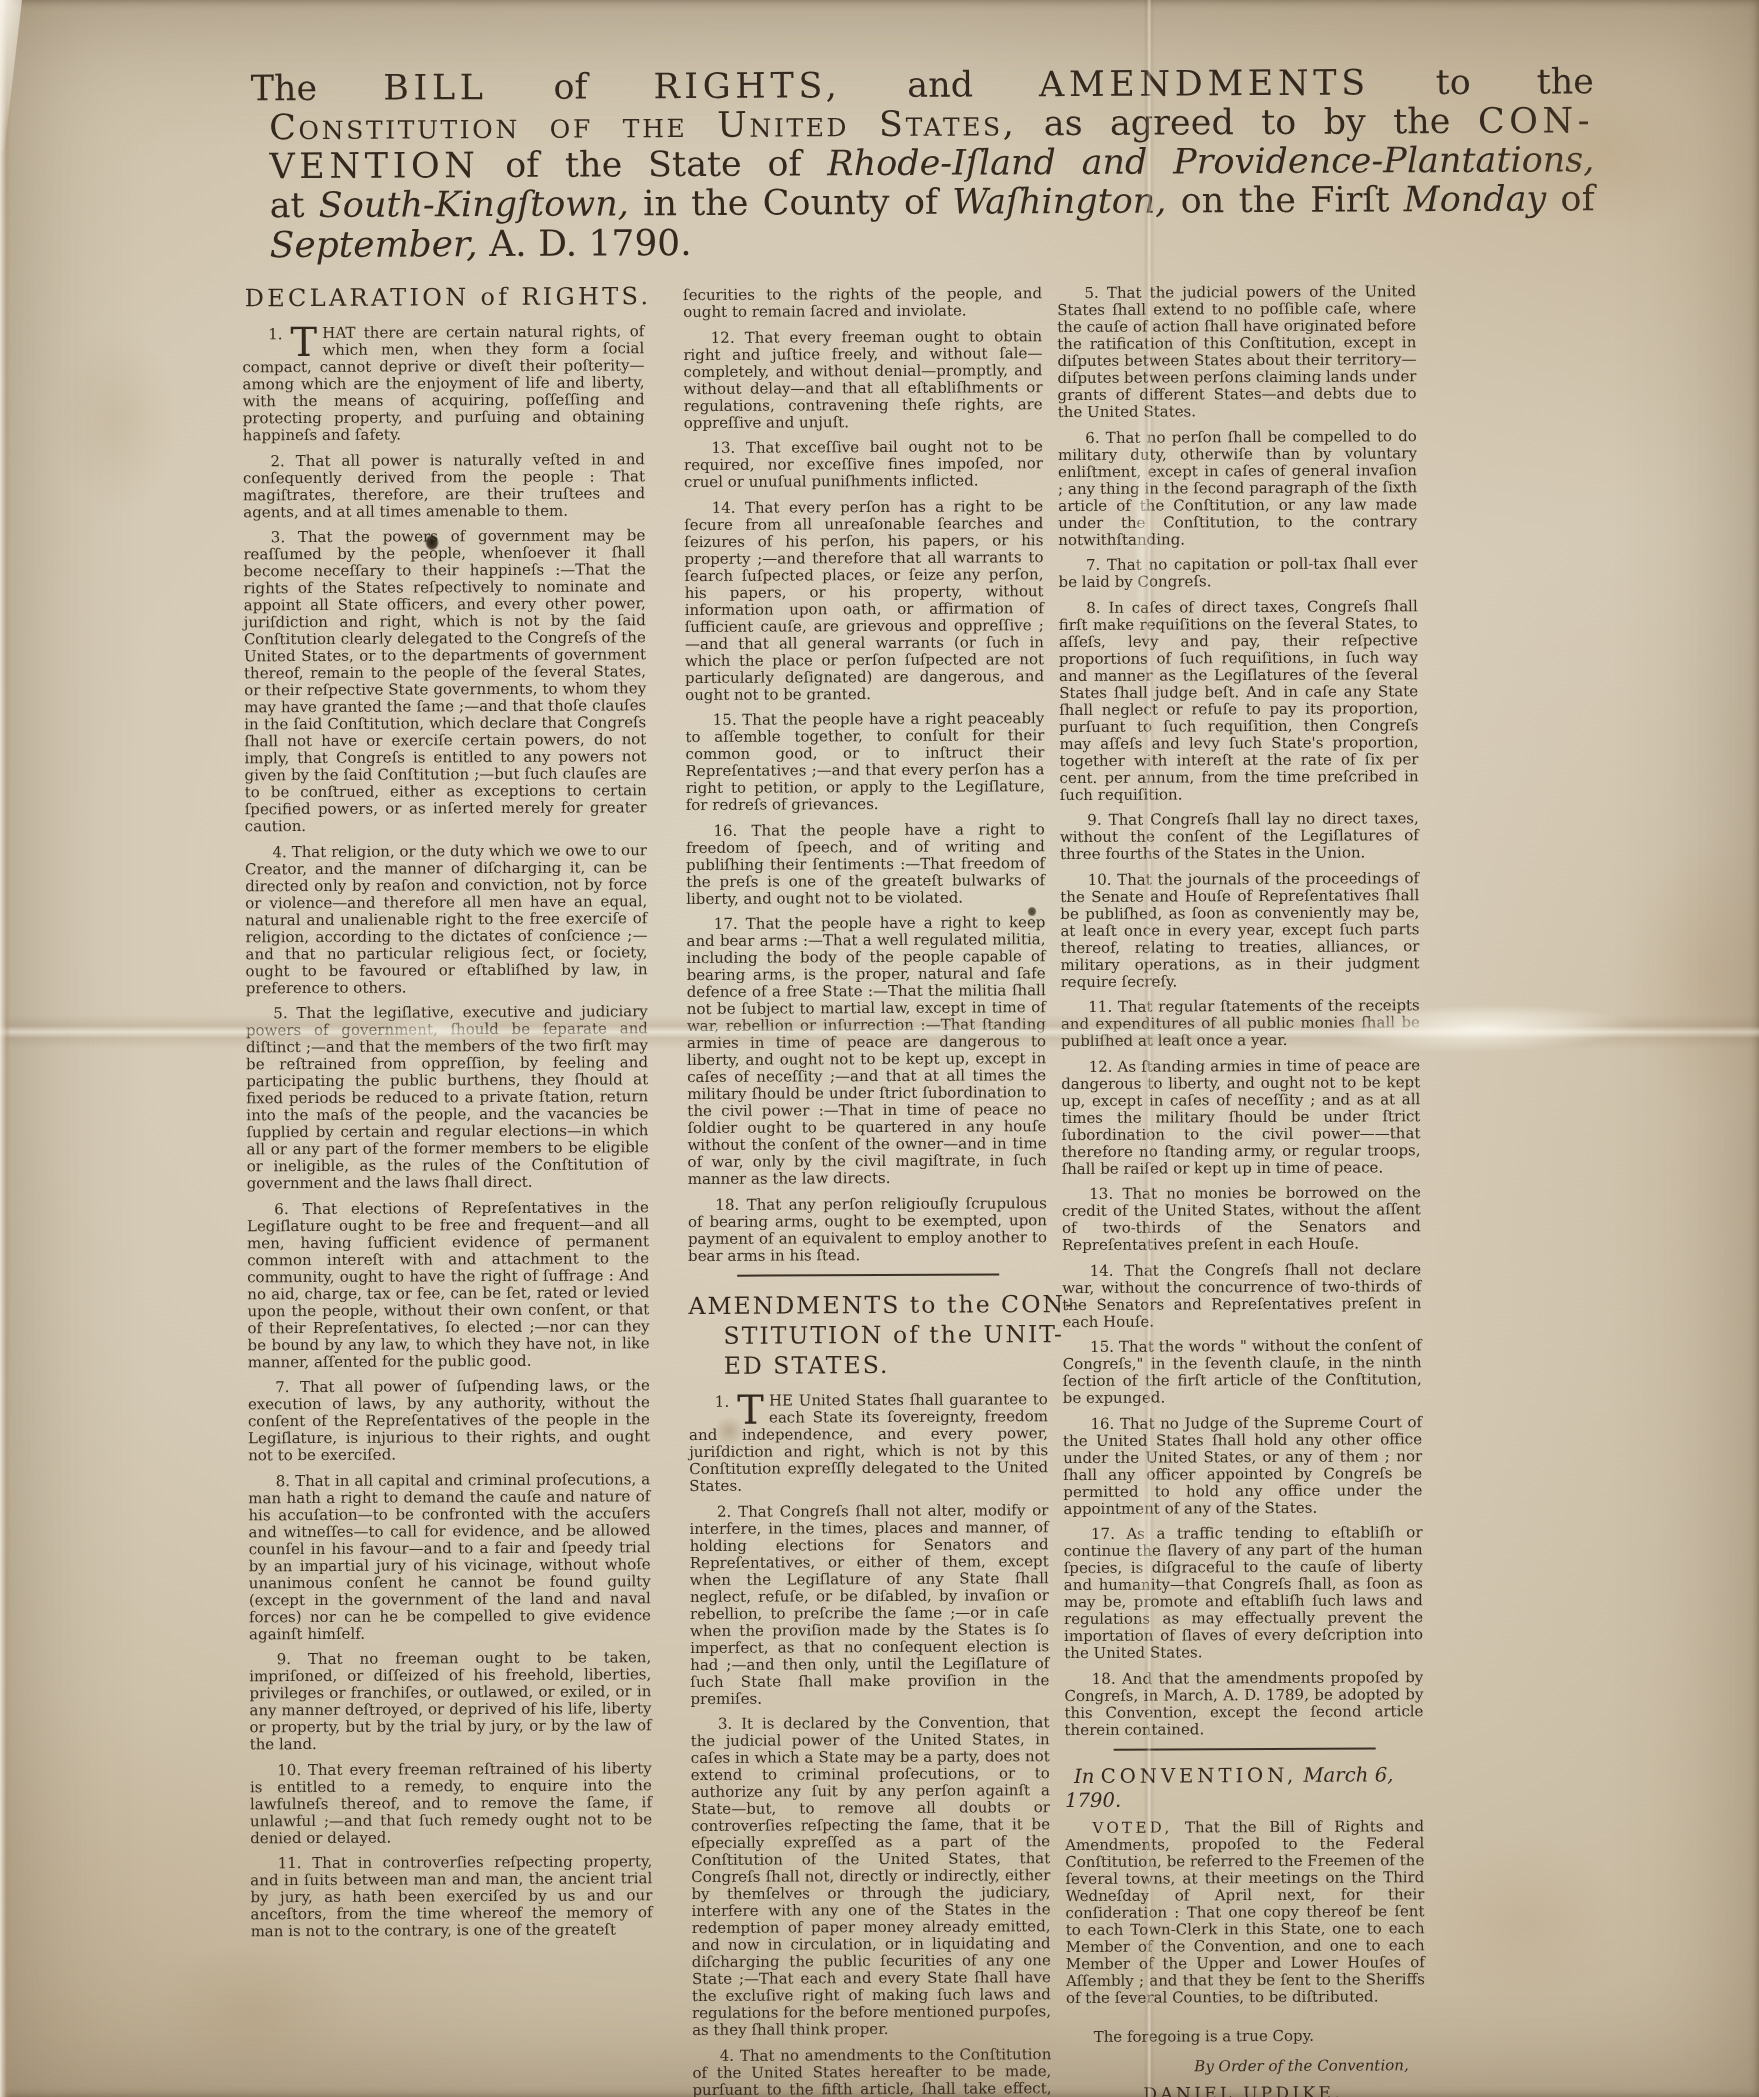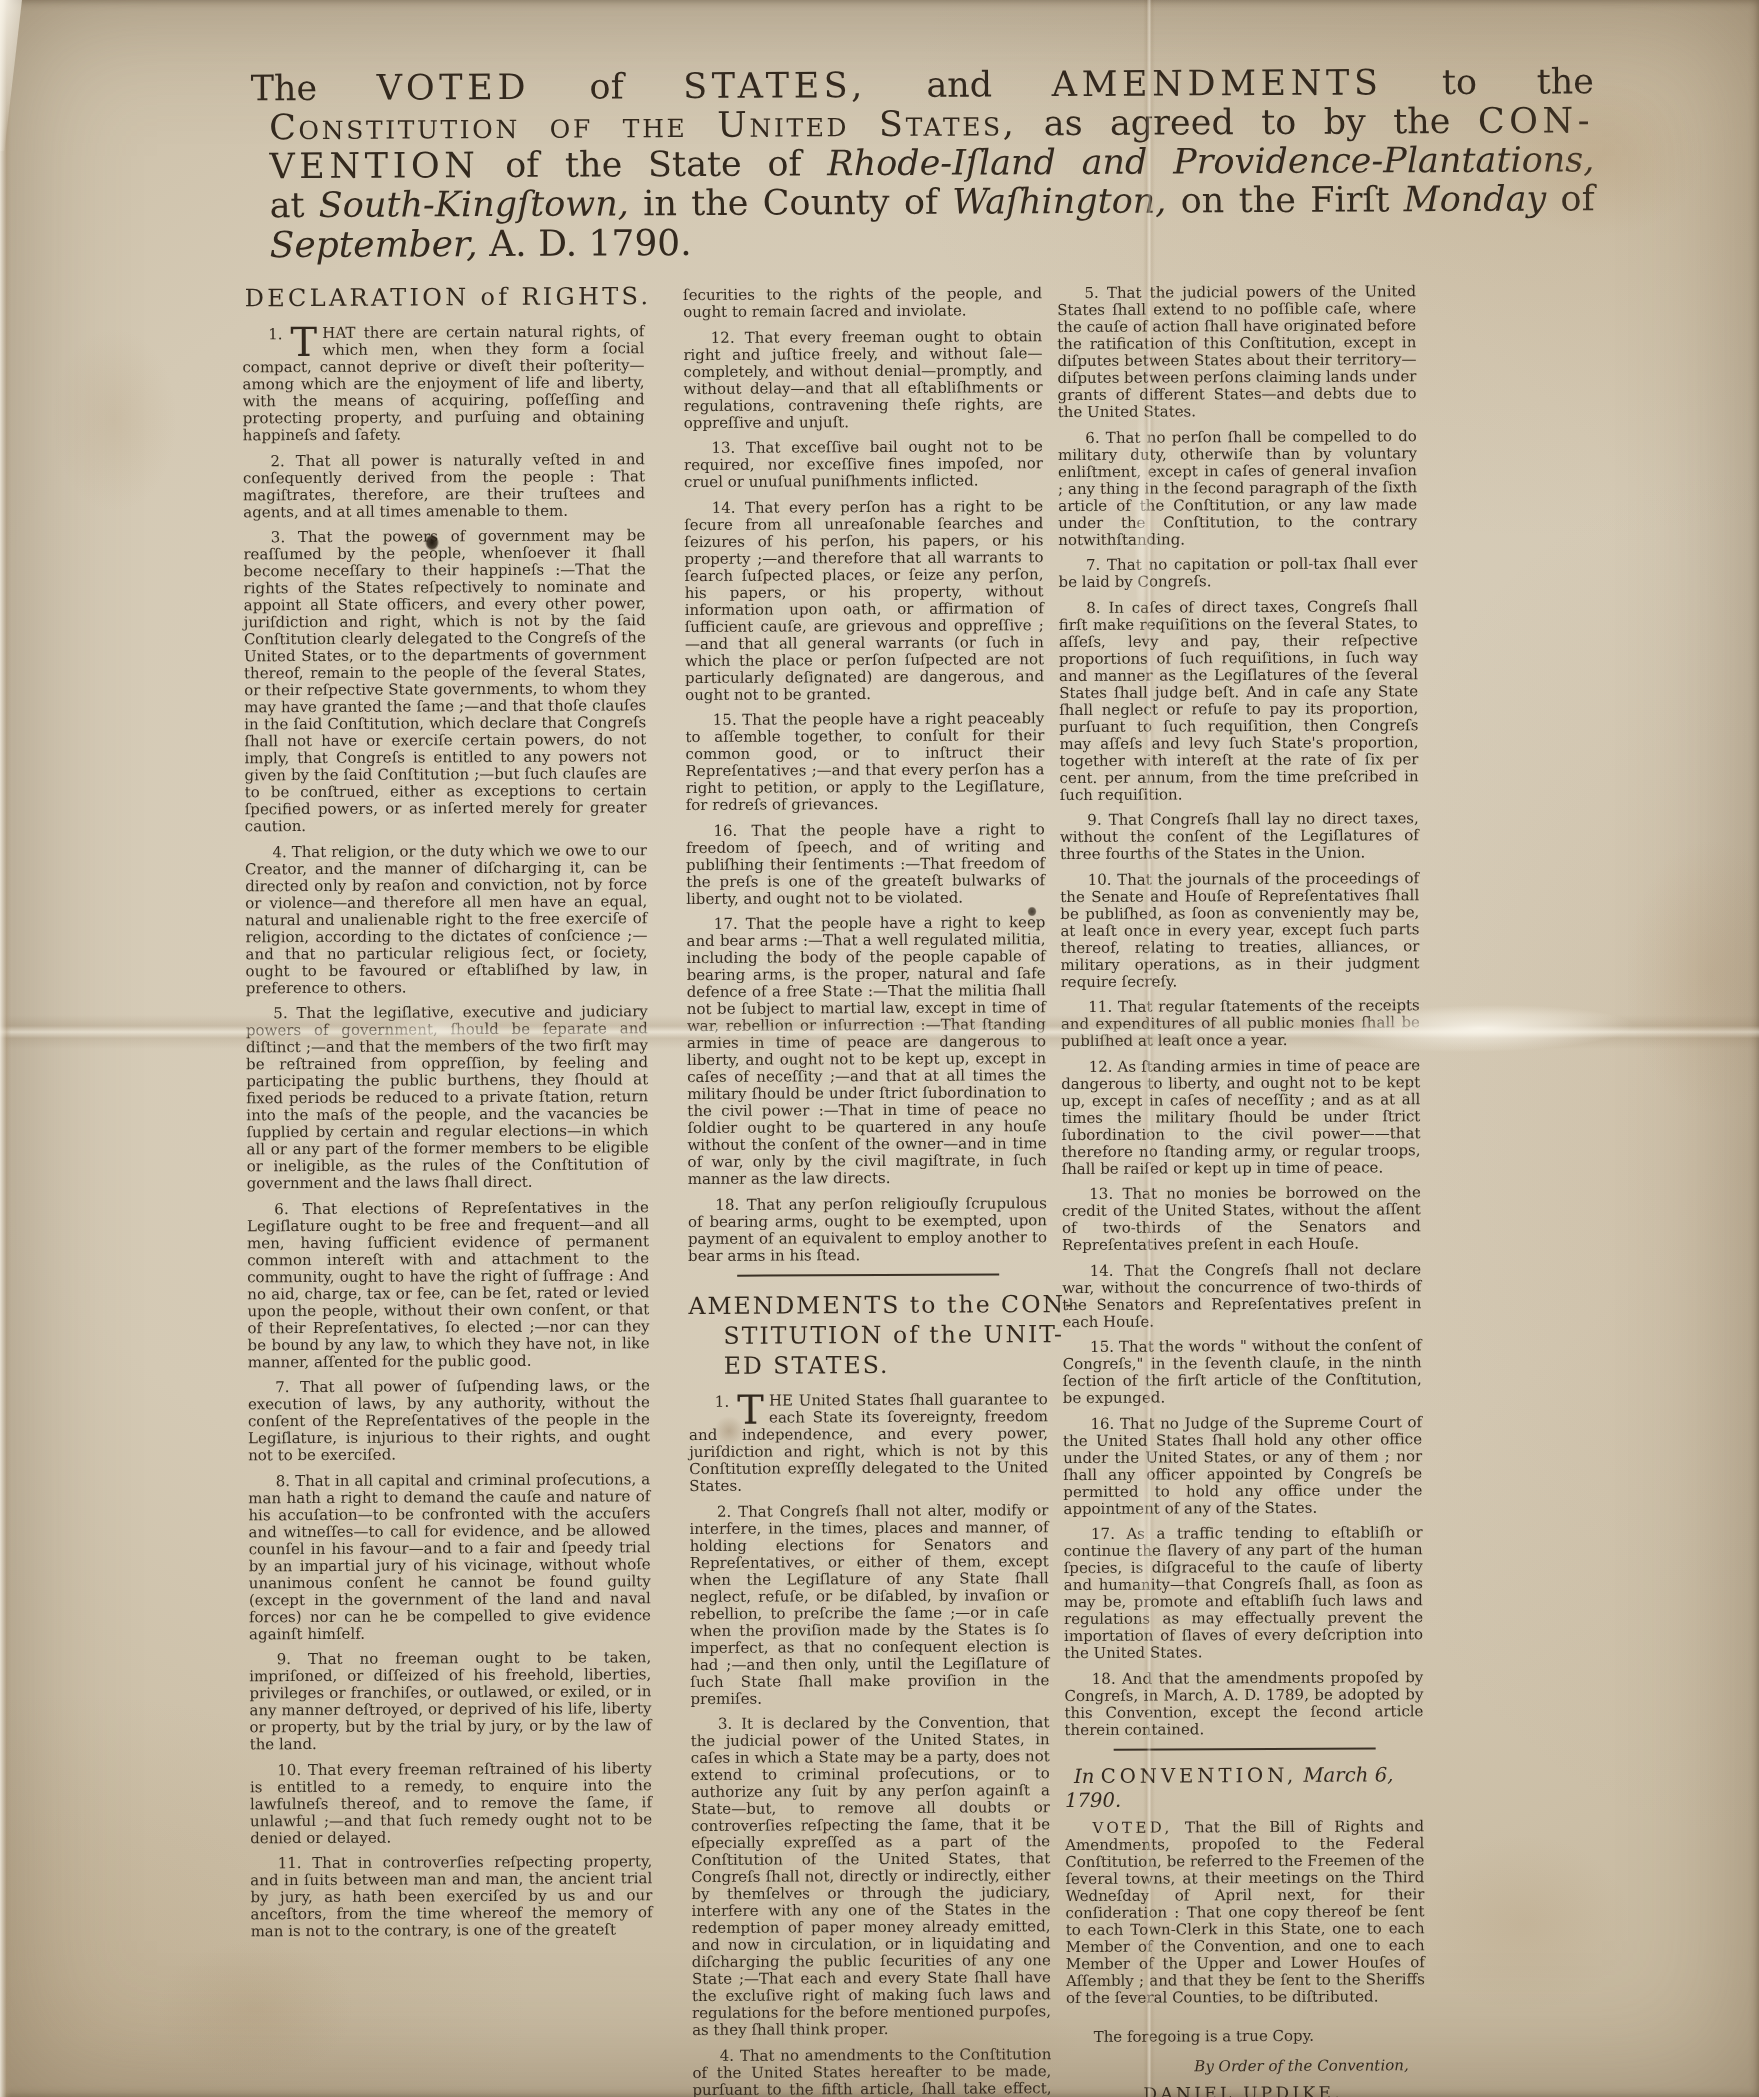--- a/index.html
+++ b/index.html
@@ -58,21 +58,21 @@
     background:linear-gradient(105deg,#f7f2e6,rgba(247,242,230,.4) 55%,transparent 75%);
     clip-path:polygon(0 0,100% 0,20% 100%,0 100%);}
   .inkblot{position:absolute;background:radial-gradient(closest-side,#241c11,rgba(40,31,19,.8) 55%,transparent 78%);border-radius:50%;}
 </style>
 </head>
 <body>
 
 <div id="paper">
   <div id="sheet">
     <div id="title-block">
-        <div class="tline t-first"><span class="seg-rm">The </span><span class="seg-cap">VOTED</span><span class="seg-rm"> of </span><span class="seg-cap">STATES,</span><span class="seg-rm"> and </span><span class="seg-cap">AMENDMENTS</span><span class="seg-rm"> to the</span></div>
+        <div class="tline t-first"><span class="seg-rm">The </span><span class="seg-cap">BILL</span><span class="seg-rm"> of </span><span class="seg-cap">RIGHTS,</span><span class="seg-rm"> and </span><span class="seg-cap">AMENDMENTS</span><span class="seg-rm"> to the</span></div>
         <div class="tline "><span class="seg-sc">Constitution of the United States,</span><span class="seg-rm"> as agreed to by the </span><span class="seg-cap">CON-</span></div>
         <div class="tline "><span class="seg-cap">VENTION</span><span class="seg-rm"> of the State of </span><span class="seg-it">Rhode-Iſland and Providence-Plantations,</span></div>
         <div class="tline "><span class="seg-rm">at </span><span class="seg-it">South-Kingſtown,</span><span class="seg-rm"> in the County of </span><span class="seg-it">Waſhington,</span><span class="seg-rm"> on the Firſt </span><span class="seg-it">Monday</span><span class="seg-rm"> of</span></div>
         <div class="tline t-last"><span class="seg-it">September,</span><span class="seg-rm"> A. D. 1790.</span></div>
       </div>
     <div id="column-1" class="col">
         <div class="heading1">DECLARATION of RIGHTS.</div>
         <p class="body-p  dropcap-p"><span class="fnum">1.</span><span class="fcap">T</span>HAT there are certain natural rights, of which men, when they form a ſocial compact, cannot deprive or diveſt their poſterity—among which are the enjoyment of life and liberty, with the means of acquiring, poſſeſſing and protecting property, and purſuing and obtaining happineſs and ſafety.</p>
         <p class="body-p ">2. That all power is naturally veſted in and conſequently derived from the people : That magiſtrates, therefore, are their truſtees and agents, and at all times amenable to them.</p>
         <p class="body-p ">3. That the powers of government may be reaſſumed by the people, whenſoever it ſhall become neceſſary to their happineſs :—That the rights of the States reſpectively to nominate and appoint all State officers, and every other power, juriſdiction and right, which is not by the ſaid Conſtitution clearly delegated to the Congreſs of the United States, or to the departments of government thereof, remain to the people of the ſeveral States, or their reſpective State governments, to whom they may have granted the ſame ;—and that thoſe clauſes in the ſaid Conſtitution, which declare that Congreſs ſhall not have or exerciſe certain powers, do not imply, that Congreſs is entitled to any powers not given by the ſaid Conſtitution ;—but ſuch clauſes are to be conſtrued, either as exceptions to certain ſpecified powers, or as inſerted merely for greater caution.</p>

